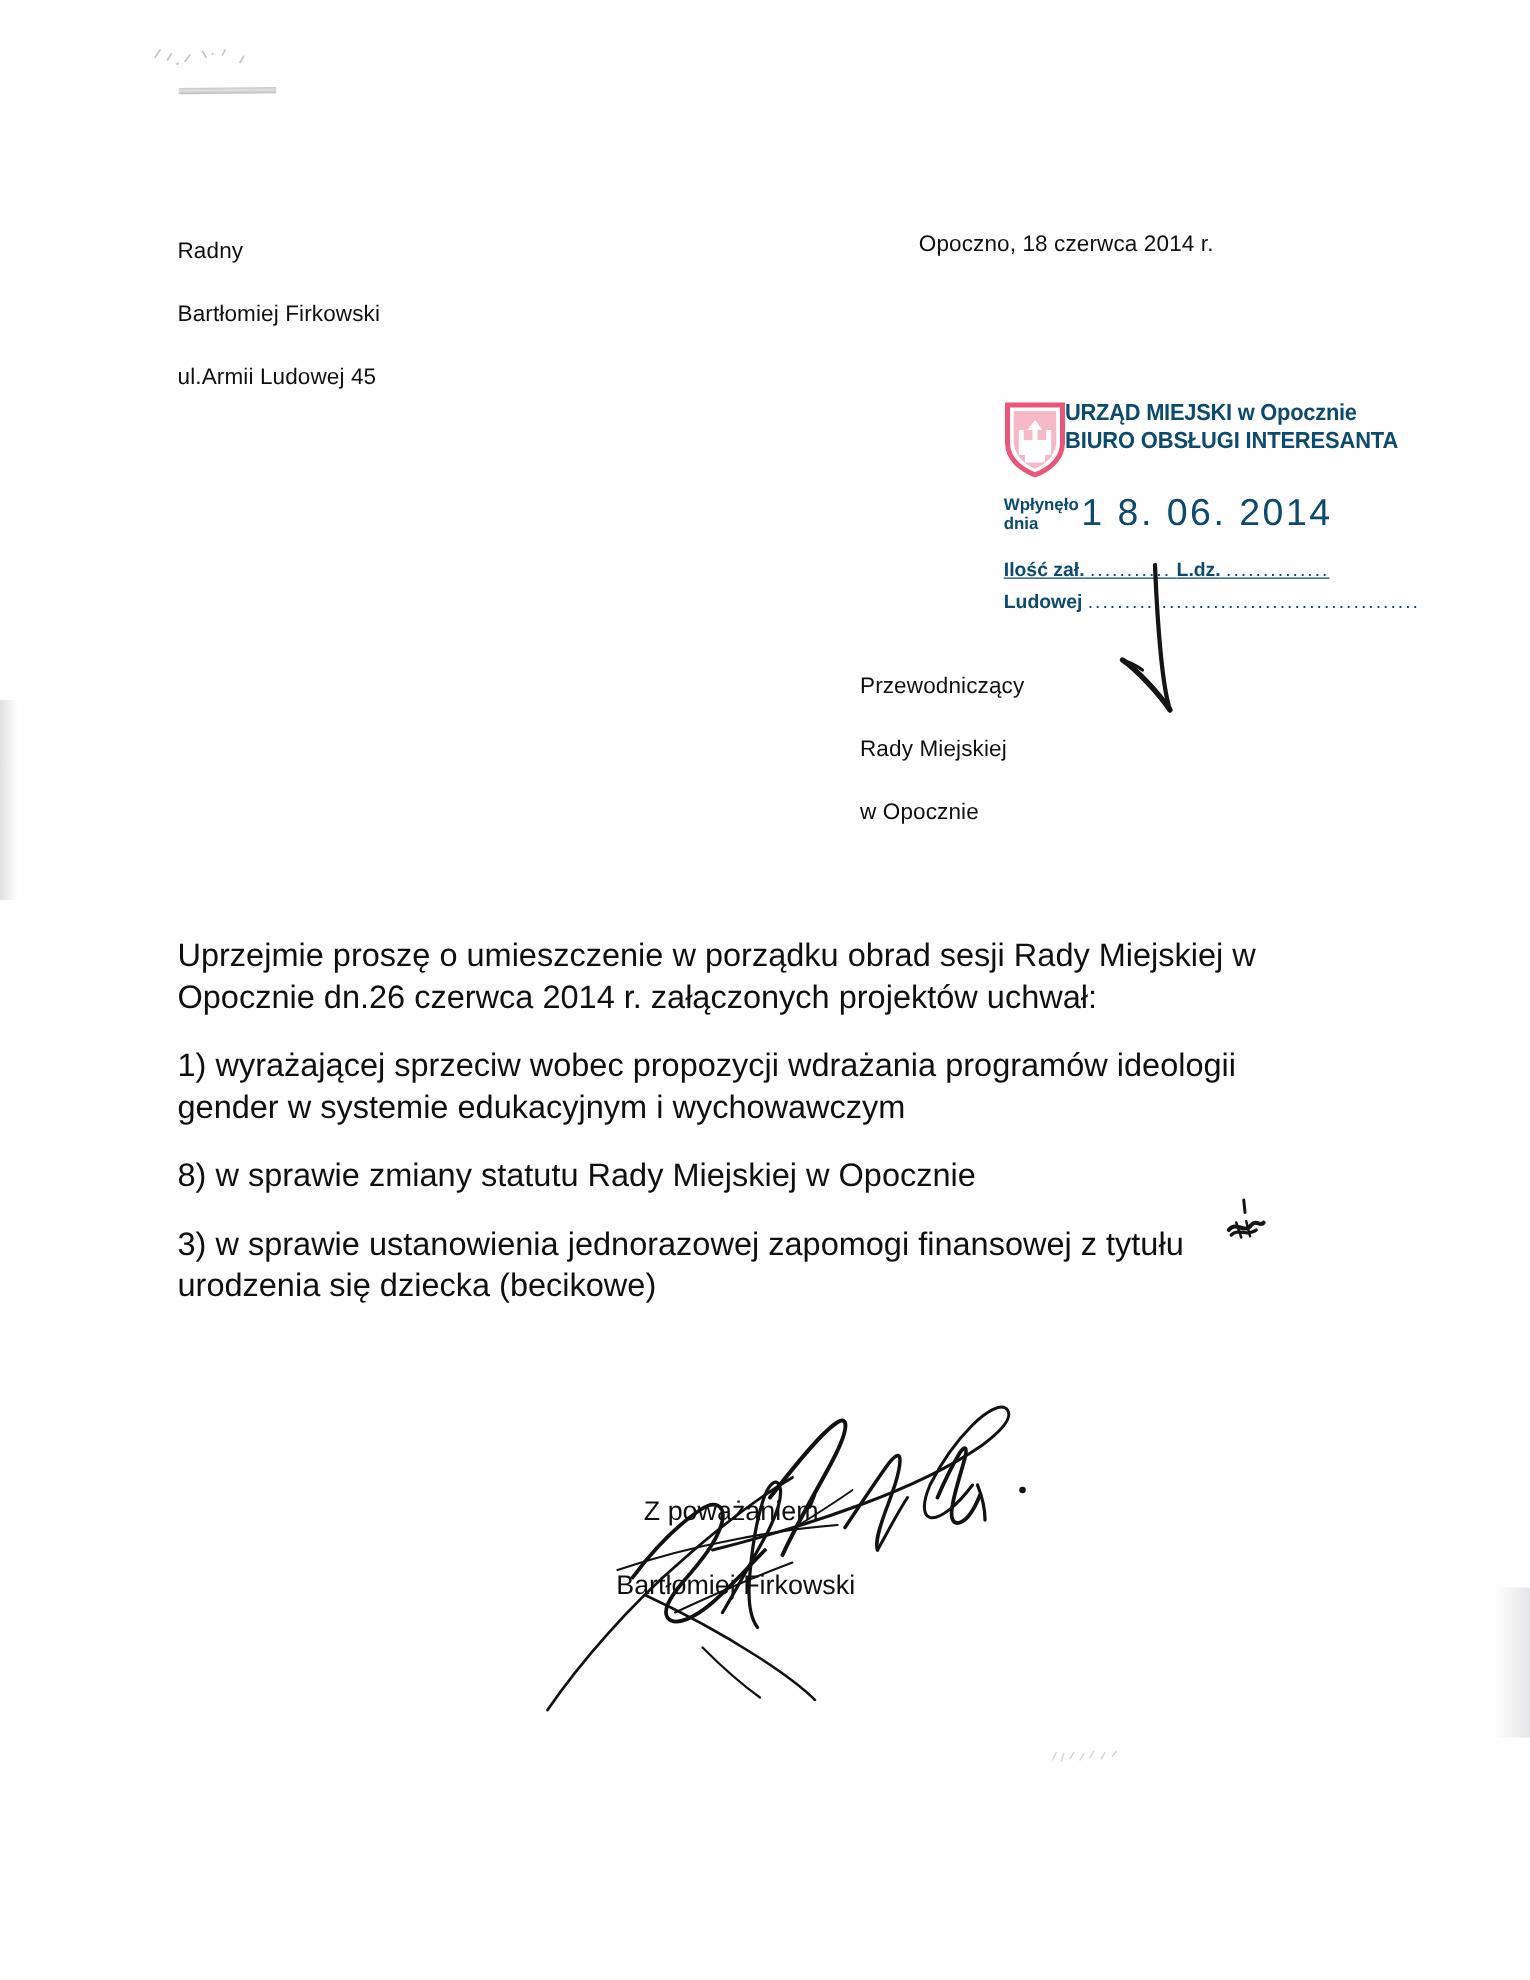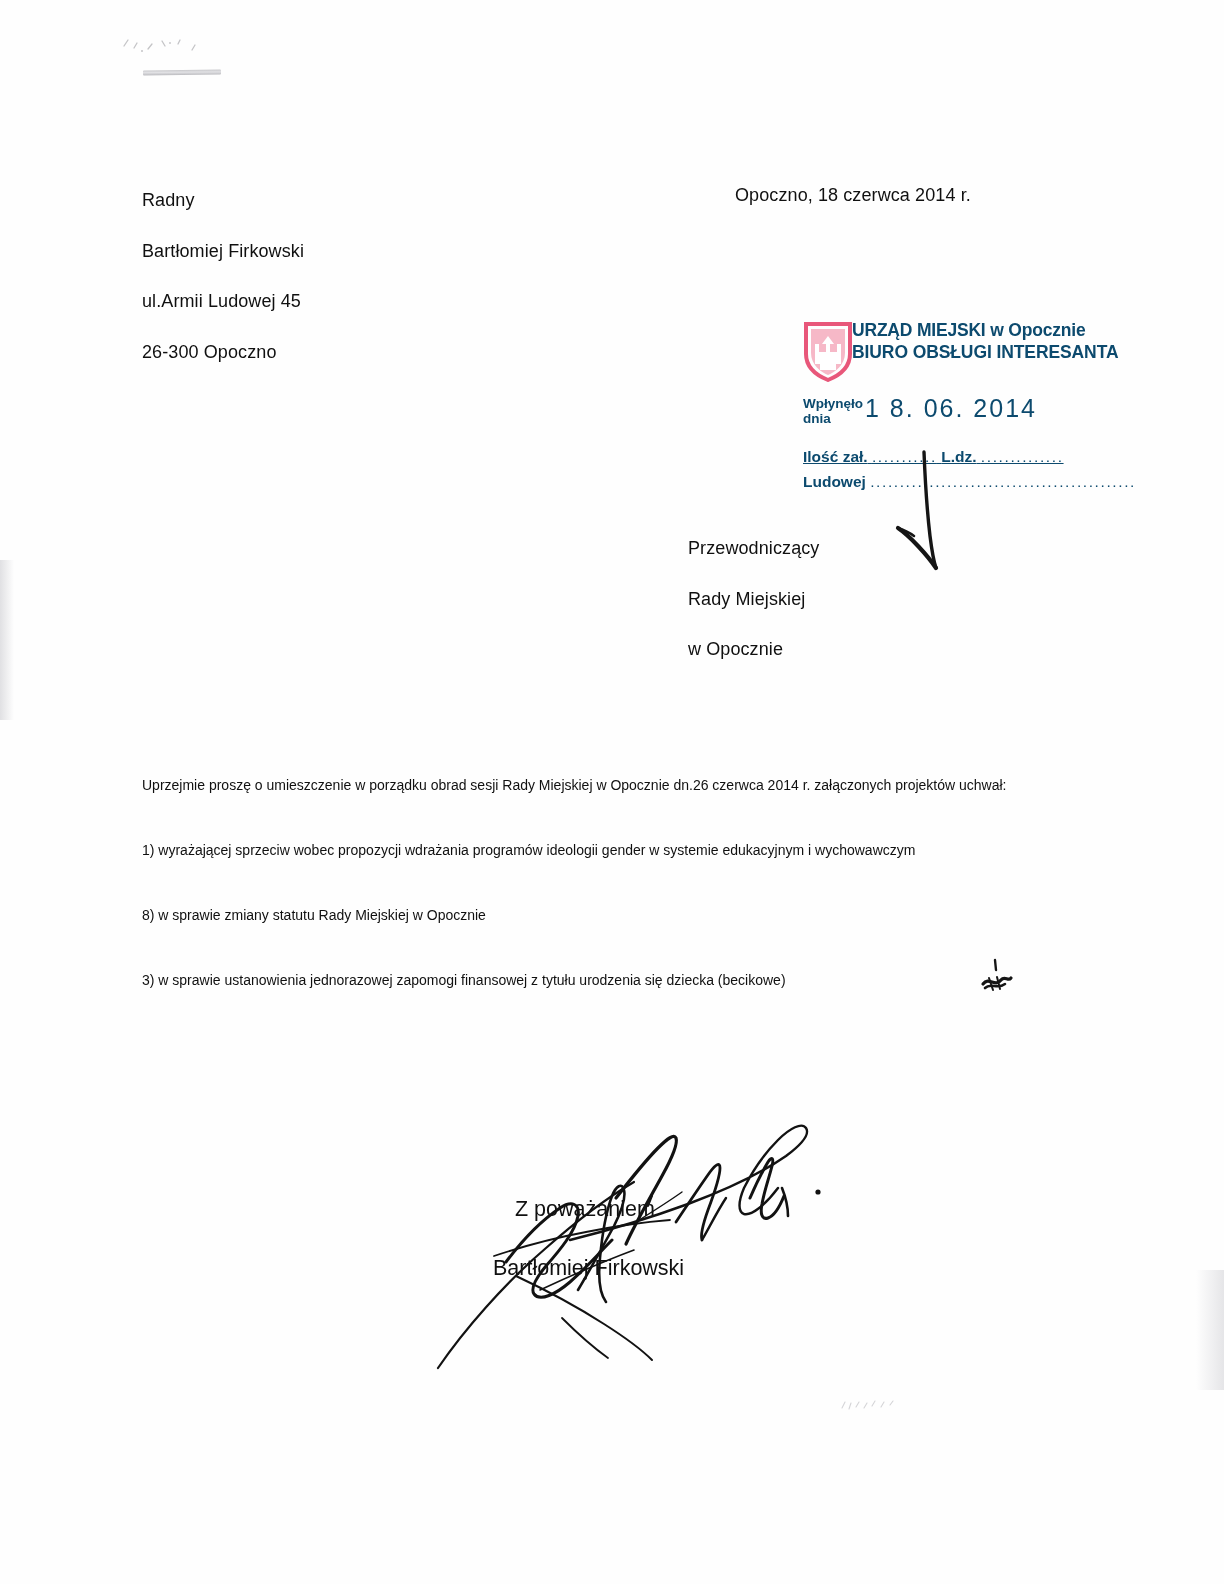--- a/index.html
+++ b/index.html
@@ -94,24 +94,24 @@
   }
   #recipient-block .doc-line {
     position: static;
     display: block;
     margin-bottom: 29px;
   }
 
   #body-block {
     position: absolute;
     left: 142px;
-    top: 764px;
+    top: 748px;
     width: 918px;
-    font-size: 14px;
-    line-height: 43px;
+    font-size: 26px;
+    line-height: 33px;
   }
   #body-block p {
     margin: 0 0 22px 0;
   }
 
   
   #closing-block {
     position: absolute;
     left: 515px;
     top: 1193px;
@@ -191,21 +191,21 @@
     font-weight: 700;
     width: 60px;
   }
   #stamp-received-label span {
     display: block;
   }
   #stamp-date-value {
     position: absolute;
     left: 62px;
     top: -2px;
-    font-size: 25px;
+    font-size: 30px;
     letter-spacing: 2px;
     white-space: nowrap;
   }
   .stamp-field-row {
     position: absolute;
     left: 3px;
     font-size: 15.5px;
     font-weight: 700;
     white-space: nowrap;
     width: 278px;
@@ -248,21 +248,20 @@
   <svg class="artifact" id="bottom-smudge" viewBox="0 0 70 14">
     <path d="M4 10 L7 4 M11 11 L13 5 M18 9 L21 4 M26 10 L29 5 M34 8 L37 3 M43 9 L46 4 M52 7 L55 3" stroke="#9a9aa0" stroke-width="1.1" fill="none" stroke-linecap="round"></path>
   </svg>
 
   <div class="doc-line" id="date-line">Opoczno, 18 czerwca 2014 r.</div>
 
   <div id="sender-block">
     <span class="doc-line">Radny</span>
     <span class="doc-line">Bartłomiej Firkowski</span>
     <span class="doc-line">ul.Armii Ludowej 45</span>
-    <span class="doc-line">26-300 Opoczno</span>
   </div>
 
   <div id="office-stamp">
     <div id="stamp-head">
       <svg id="stamp-crest" viewBox="0 0 52 62">
         <path d="M4 4 H48 V34 C48 48 36 56 26 60 C16 56 4 48 4 34 Z" fill="none" stroke="#e8577a" stroke-width="4"></path>
         <path d="M9 9 H43 V33 C43 45 33 52 26 55 C19 52 9 45 9 33 Z" fill="#ef7e99" opacity=".55"></path>
         <path d="M26 16 L20 24 H24 V32 H17 V24 H13 V44 H39 V24 H35 V32 H28 V24 H32 Z" fill="#ffffff"></path>
         <path d="M18 44 H34 V50 H18 Z" fill="#ffffff"></path>
       </svg>

